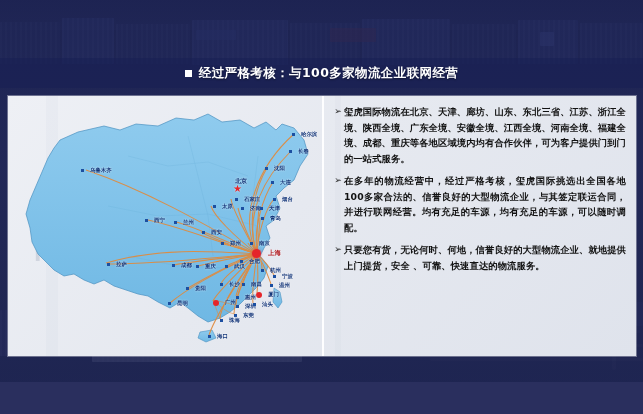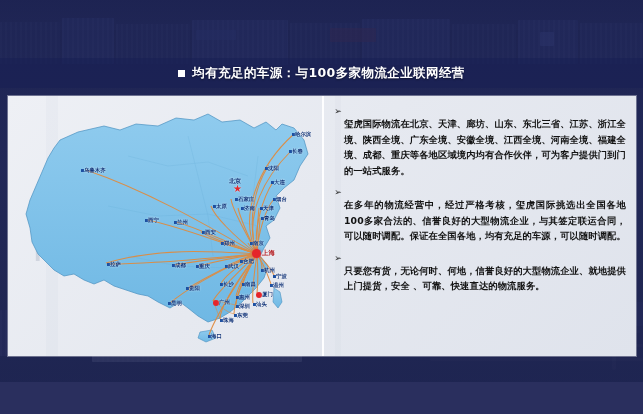--- a/index.html
+++ b/index.html
@@ -54,38 +54,38 @@
   .panel-watermark{position:absolute;color:rgba(150,158,180,.30);font-weight:bold;
      font-size:20px;letter-spacing:3px;user-select:none;}
 
   .divider{position:absolute;left:314px;top:0;width:2px;height:260px;background:#ffffff;opacity:.95;}
 
   
   .map-wrap{position:absolute;left:0px;top:0px;width:314px;height:260px;overflow:hidden;}
   .map-svg{position:absolute;left:0;top:0;}
   .city{position:absolute;display:flex;align-items:center;white-space:nowrap;}
   .city .dot{width:3px;height:3px;background:#1c4fa1;flex:none;border-radius:0;}
-  .city .nm{font-size:5.4px;color:#14367a;margin-left:0;font-weight:bold;line-height:1;
+  .city .nm{font-size:5.4px;color:#14367a;margin-left:6px;font-weight:bold;line-height:1;
      text-shadow:0 0 2px rgba(255,255,255,.85);}
   .city.hub .dot{width:9px;height:9px;background:#e5252a;border-radius:50%;margin-right:1px;
      box-shadow:0 0 3px rgba(229,37,42,.55);}
   .city.hub .nm{font-size:6.4px;color:#b0151a;}
   .city.major .dot{width:6px;height:6px;background:#e5252a;border-radius:50%;}
   .city.major .nm{color:#14367a;}
   .city.capital .nm{color:#14367a;font-size:6px;}
   .star{position:absolute;color:#e5252a;font-size:10px;line-height:1;text-shadow:0 0 2px rgba(255,255,255,.8);}
 
   
   .text-col{position:absolute;left:318px;top:0;width:310px;height:260px;
      padding:8px 10px 0 6px;box-sizing:border-box;}
   .para{display:flex;align-items:flex-start;margin-bottom:7px;}
   .arrow{font-size:9px;color:#2b2b2b;line-height:15.5px;flex:none;width:12px;
      text-align:center;font-family:"DejaVu Sans",sans-serif;}
   .ptext{font-size:9.3px;line-height:15.5px;color:#121212;font-weight:bold;
-     text-align:justify;letter-spacing:.1px;margin-top:12px;}
+     text-align:justify;letter-spacing:.1px;}
   .p1 .ptext{text-decoration:none;}
 </style>
 </head>
 <body>
 
 <div id="slide">
 
   <div class="bg-photo">
     <div class="bg-base"></div>
     <div class="bg-sky"></div>
@@ -148,21 +148,21 @@
       <div class="lane" style="left:612px;top:0px;width:4px;height:70px;"></div>
     </div>
 
     <div class="bg-tint"></div>
     <div class="bg-bottomband"></div>
   </div>
 
   <div class="title-band">
     <div class="title-inner">
       <span class="title-bullet"></span>
-      <span class="title-text">均有充足的车源：与100多家物流企业联网经营</span>
+      <span class="title-text">经过严格考核：与100多家物流企业联网经营</span>
     </div>
   </div>
 
   <div class="panel">
     <div class="panel-ghost"></div>
     <div class="panel-watermark" style="left:26px;top:146px;">HM</div>
     <div class="panel-watermark" style="left:150px;top:98px;">✳</div>
     <div class="panel-watermark" style="left:370px;top:38px;"></div>
 
     <div class="map-wrap">
@@ -403,21 +403,21 @@
 
     <div class="text-col">
 
       <div class="para p1">
         <span class="arrow">➢</span>
         <span class="ptext">玺虎国际物流在北京、天津、廊坊、山东、东北三省、江苏、浙江全境、陕西全境、广东全境、安徽全境、江西全境、河南全境、福建全境、成都、重庆等各地区域境内均有合作伙伴，可为客户提供门到门的一站式服务。</span>
       </div>
 
       <div class="para">
         <span class="arrow">➢</span>
-        <span class="ptext">在多年的物流经营中，经过严格考核，玺虎国际挑选出全国各地100多家合法的、信誉良好的大型物流企业，与其签定联运合同，可以随时调配。保证在全国各地，均有充足的车源，可以随时调配。</span>
+        <span class="ptext">在多年的物流经营中，经过严格考核，玺虎国际挑选出全国各地100多家合法的、信誉良好的大型物流企业，与其签定联运合同，并进行联网经营。均有充足的车源，均有充足的车源，可以随时调配。</span>
       </div>
 
       <div class="para">
         <span class="arrow">➢</span>
         <span class="ptext">只要您有货，无论何时、何地，信誉良好的大型物流企业、就地提供上门提货，安全 、可靠、快速直达的物流服务。</span>
       </div>
 
     </div>
   </div>
 

